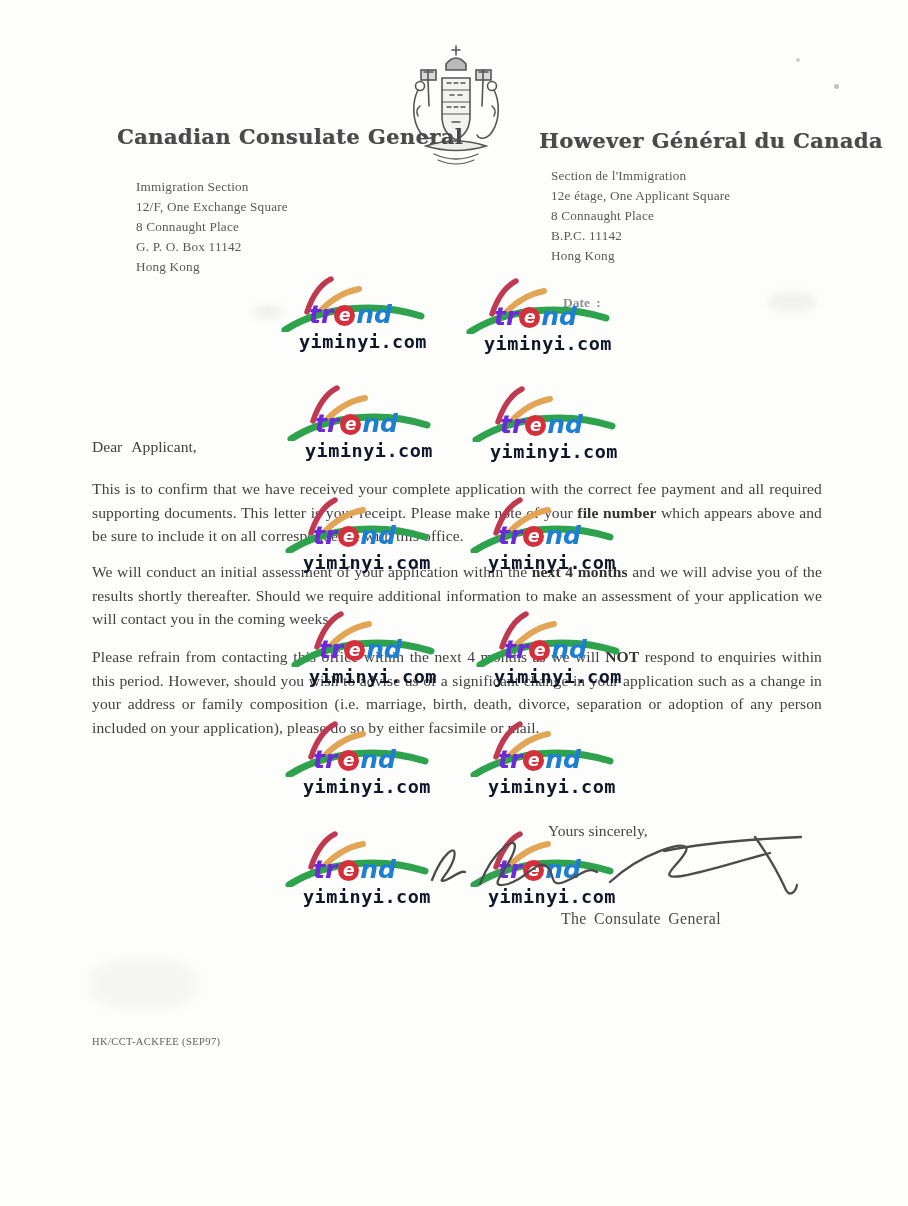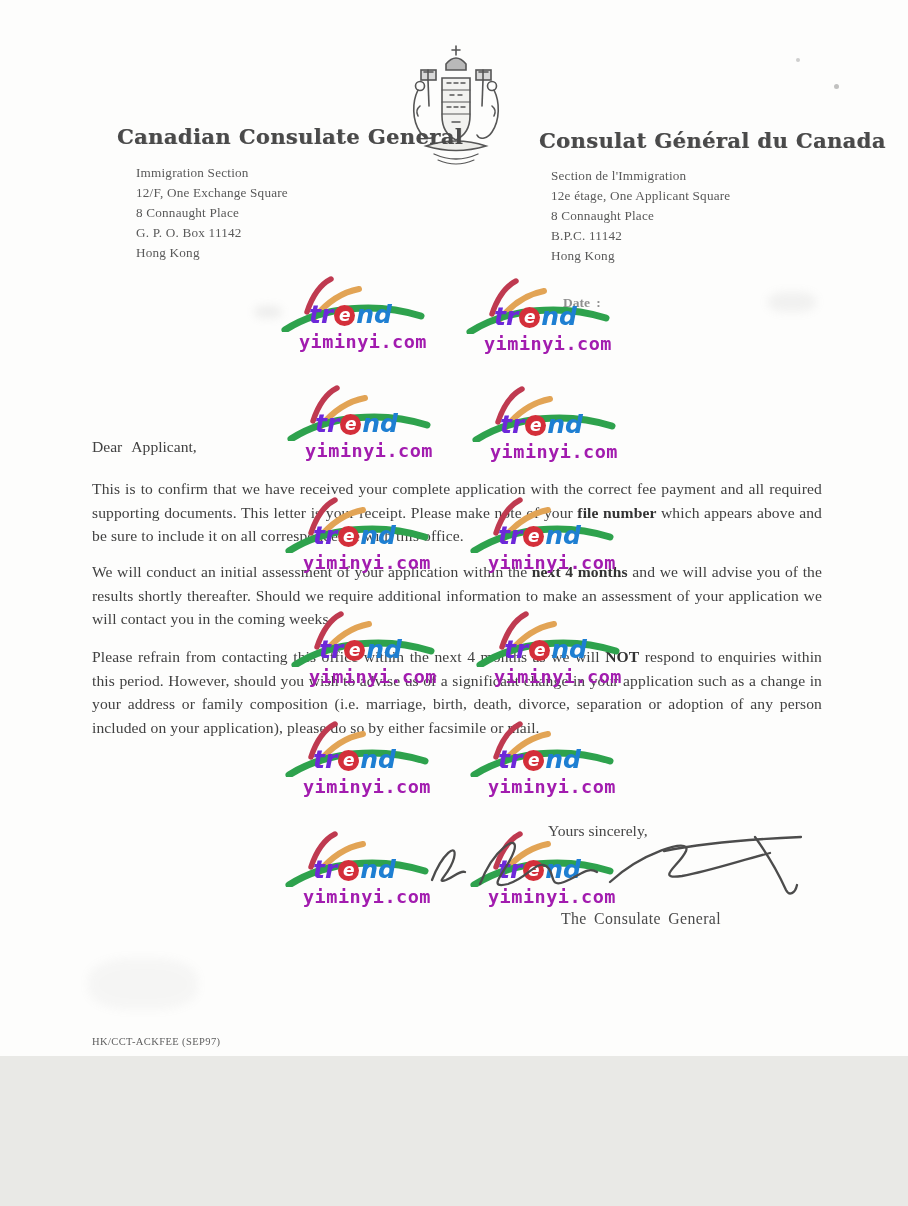--- a/index.html
+++ b/index.html
@@ -1,17 +1,17 @@
 <!DOCTYPE html>
 <html><head>
 <meta charset="utf-8">
 <style>
   html,body{margin:0;padding:0;background:#e9e9e6;}
   .page{
-    position:relative;width:908px;height:1056px;margin:0 auto;
+    position:relative;width:908px;height:1206px;margin:0 auto;
     background:#fdfdfc;overflow:hidden;
     font-family:"Liberation Serif", serif;color:#3f3f3f;
   }
   
   .gothic{
     position:absolute;font-family:"DejaVu Serif", serif;font-weight:bold;
     font-size:21px;color:#4a4a4a;letter-spacing:0.4px;
     text-shadow:0.6px 0 0 rgba(74,74,74,0.55);white-space:nowrap;
   }
   .addr{
@@ -40,23 +40,23 @@
     font-style:italic;font-weight:bold;font-size:25px;line-height:26px;white-space:nowrap;
   }
   .wm .brand .tr{color:#6d28d9;}
   .wm .brand .e{
     display:inline-block;width:21px;height:21px;border-radius:50%;
     background:#d42f3a;color:#ffffff;font-size:17px;line-height:21px;
     text-align:center;font-style:italic;vertical-align:2px;margin:0 1px;
   }
   .wm .brand .nd{color:#1e7fd2;text-align:right;}
   .wm .domain{
-    position:absolute;left:11px;top:55px;width:150px;text-align:center;
+    position:absolute;left:0;top:55px;width:150px;text-align:right;
     font-family:"DejaVu Sans Mono", monospace;font-weight:bold;font-size:18.5px;
-    color:#a21caf;letter-spacing:0.5px;
+    color:#0f172a;letter-spacing:0.5px;
   }
   
   .signature{position:absolute;left:424px;top:824px;width:382px;height:90px;z-index:6;}
   
   .speck{position:absolute;border-radius:50%;background:#777;z-index:1;}
   .smudge{position:absolute;background:#9a9a9a;filter:blur(5px);border-radius:40%;z-index:1;}
 </style>
 </head>
 <body>
 
@@ -81,23 +81,23 @@
       <path d="M34 34 L62 34 L62 72 Q62 89 48 96 Q34 89 34 72 Z" fill="#f2f2f0"></path>
       <path d="M34 46 h28 M34 58 h28 M34 70 h28" stroke-width="1.2"></path>
       <path d="M39 39 h4 M46 39 h4 M53 39 h4 M42 51 h4 M50 51 h4 M39 63 h4 M46 63 h4 M53 63 h4 M44 78 h8" stroke-width="1.4"></path>
       <path d="M18 102 Q48 92 78 102 Q48 111 18 102 Z" fill="#ededea"></path>
       <path d="M26 110 Q48 120 70 110" stroke-width="1.3"></path>
       <path d="M30 116 q18 8 36 0" stroke-width="1.1"></path>
     </svg>
   </div>
 
   <div class="gothic" style="left:117px;top:124px">Canadian Consulate General</div>
-  <div class="gothic" style="left:539px;top:128px">Consulat Général du Canada</div>
-
-  <div class="addr" style="left:136px;top:163px">
+  <div class="gothic" style="left:539px;top:128px">However Général du Canada</div>
+
+  <div class="addr" style="left:136px;top:177px">
     <div>Immigration Section</div>
     <div>12/F, One Exchange Square</div>
     <div>8 Connaught Place</div>
     <div>G. P. O. Box 11142</div>
     <div>Hong Kong</div>
   </div>
   <div class="addr" style="left:551px;top:166px">
     <div>Section de l'Immigration</div>
     <div>12e étage, One Applicant Square</div>
     <div>8 Connaught Place</div>

